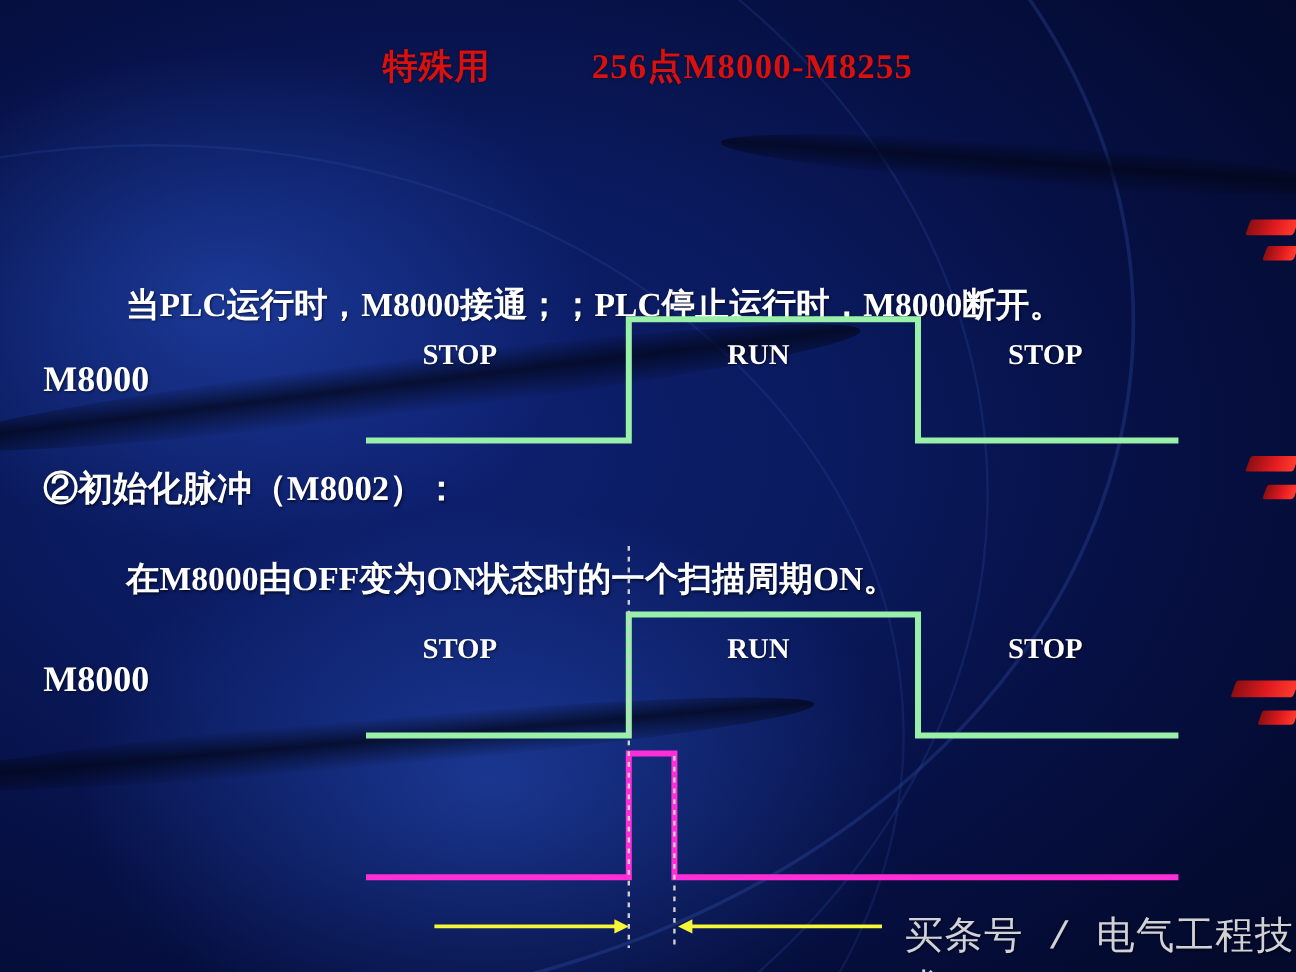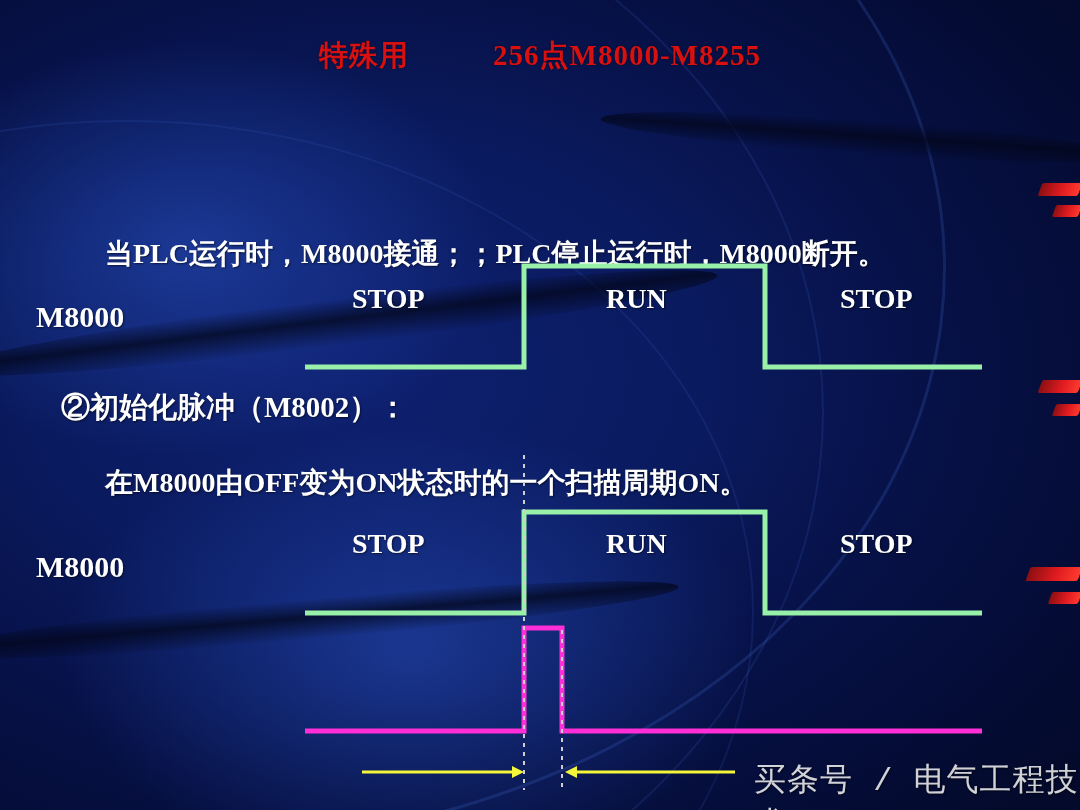--- a/index.html
+++ b/index.html
@@ -77,29 +77,29 @@
 
   .line {
     position: absolute;
     font-size: 28px;
     font-weight: bold;
     white-space: nowrap;
     text-shadow: 1px 1px 2px rgba(0,0,0,0.55);
   }
   .item1 { left: 36px; top: 122px; font-size: 29px; }
   .item1-sub { left: 105px; top: 202px; font-size: 28px; margin-top: 33px; }
-  .item2 { left: 36px; top: 388px; font-size: 29px; margin-left: 25px; }
+  .item2 { left: 36px; top: 388px; font-size: 29px; }
   .item2-sub { left: 105px; top: 464px; font-size: 28px; }
 
   .label-m8000-1 { left: 36px; top: 300px; font-size: 30px; }
   .label-m8000-2 { left: 36px; top: 550px; font-size: 30px; }
 
   .state {
     position: absolute;
-    font-size: 28px;
+    font-size: 24px;
     font-weight: bold;
     text-shadow: 1px 1px 2px rgba(0,0,0,0.55);
   }
   .s1-stop1 { left: 352px; top: 283px; }
   .s1-run   { left: 606px; top: 283px; }
   .s1-stop2 { left: 840px; top: 283px; }
   .s2-stop1 { left: 352px; top: 528px; }
   .s2-run   { left: 606px; top: 528px; }
   .s2-stop2 { left: 840px; top: 528px; }
 

